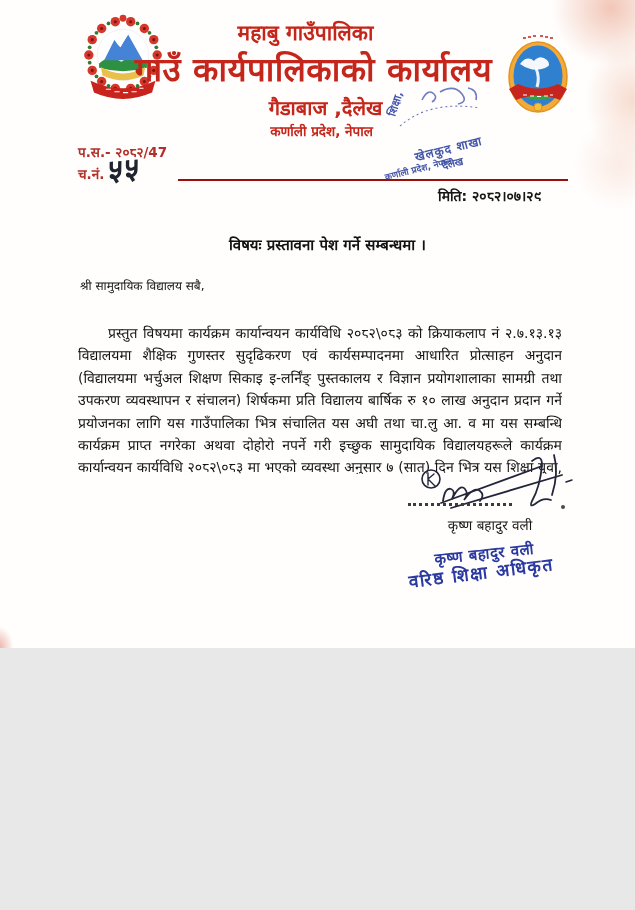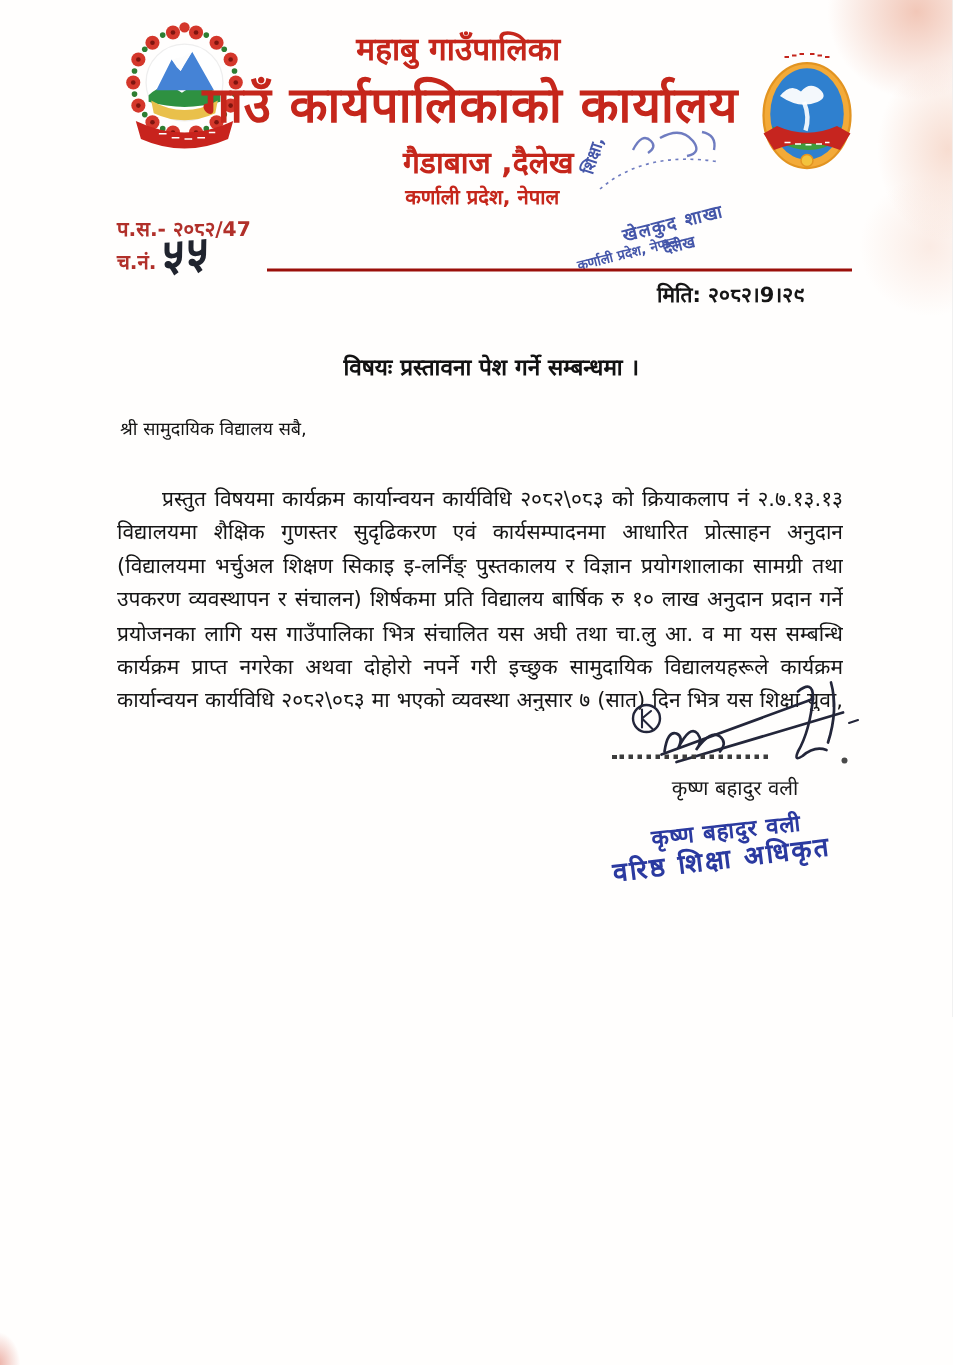--- a/index.html
+++ b/index.html
@@ -1,17 +1,17 @@
 <!DOCTYPE html>
 <html lang="ne"><head>
 <meta charset="utf-8">
 <style>
   html,body{margin:0;padding:0;background:#e8e8e8;}
   .page{
-    position:relative;width:635px;height:910px;margin:0 auto;
+    position:relative;width:635px;height:648px;margin:0 auto;
     background:#fffefd;overflow:hidden;
     font-family:"DejaVu Sans","Liberation Sans",sans-serif;
     color:#151515;
   }
   
   .blob-top-right{
     position:absolute;right:-18px;top:-30px;width:150px;height:270px;pointer-events:none;
     background:
       radial-gradient(55% 30% at 72% 14%, rgba(241,196,180,.95), rgba(241,196,180,0) 72%),
       radial-gradient(42% 30% at 86% 48%, rgba(246,215,201,.85), rgba(246,215,201,0) 75%),
@@ -168,21 +168,21 @@
   </div>
   <div class="dispatch">
     <span>च.नं.</span>
   </div>
   <div class="dispatch-value">५५</div>
 
   <div class="header-divider"></div>
 
   <div class="letter-date">
     <span>मिति:</span>
-    <span>२०८२।9।२९</span>
+    <span>२०८२।०७।२९</span>
   </div>
 
   <div class="subject">विषयः प्रस्तावना पेश गर्ने सम्बन्धमा ।</div>
 
   <div class="addressee">
     <div>श्री सामुदायिक विद्यालय सबै,</div>
   </div>
 
   <div class="body-par">प्रस्तुत विषयमा कार्यक्रम कार्यान्वयन कार्यविधि २०८२\०८३ को क्रियाकलाप नं २.७.१३.१३ विद्यालयमा शैक्षिक गुणस्तर सुदृढिकरण एवं कार्यसम्पादनमा आधारित प्रोत्साहन अनुदान (विद्यालयमा भर्चुअल शिक्षण सिकाइ इ-लर्निंङ् पुस्तकालय र विज्ञान प्रयोगशालाका सामग्री तथा उपकरण व्यवस्थापन र संचालन) शिर्षकमा प्रति विद्यालय बार्षिक रु १० लाख अनुदान प्रदान गर्ने प्रयोजनका लागि यस गाउँपालिका भित्र संचालित यस अघी तथा चा.लु आ. व मा यस सम्बन्धि कार्यक्रम प्राप्त नगरेका अथवा दोहोरो नपर्ने गरी इच्छुक सामुदायिक विद्यालयहरूले कार्यक्रम कार्यान्वयन कार्यविधि २०८२\०८३ मा भएको व्यवस्था अनुसार ७ (सात) दिन भित्र यस शिक्षा युवा, तथा खेलकुद शाखामा प्रस्तावना पेश  गर्न हुन सूचित गरिन्छ ।</div>
 

